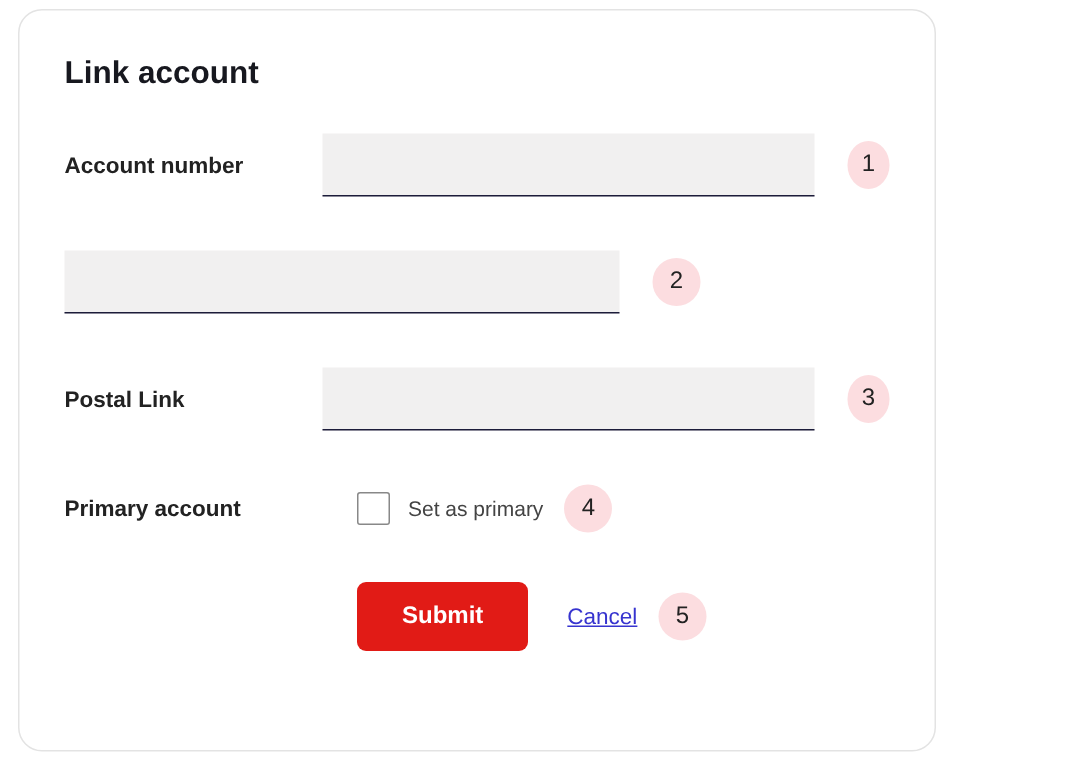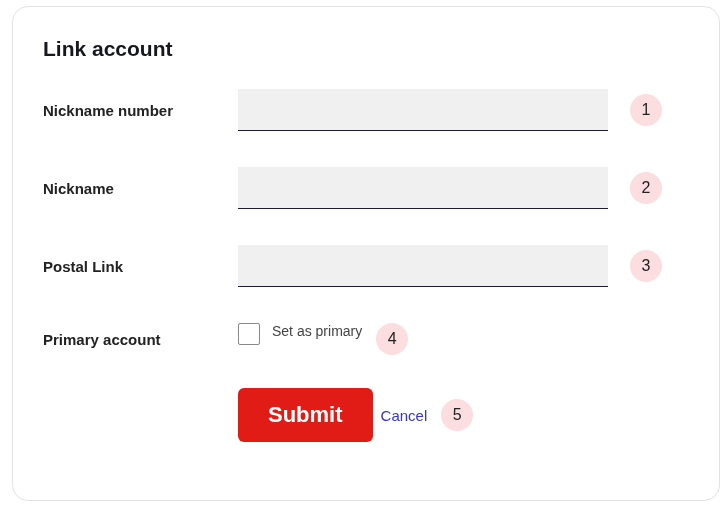--- a/index.html
+++ b/index.html
@@ -7,21 +7,21 @@
       font-family: 'Segoe UI', Arial, sans-serif;
       background: #fff;
       width: 725px;
       height: 512px;
       position: relative;
     }
     .card {
       position: absolute;
       left: 12px;
       top: 6px;
-      width: 708px;
+      width: 612px;
       height: 495px;
       border: 1px solid #e3e3e3;
       border-radius: 16px;
       padding: 30px 30px 20px 30px;
     }
     .title {
       font-size: 21px;
       font-weight: 600;
       color: #17181f;
       margin-bottom: 28px;
@@ -57,20 +57,21 @@
       color: #222;
       font-size: 16px;
       display: flex;
       align-items: center;
       justify-content: center;
       margin-left: 22px;
     }
     .badge.inline { margin-left: 14px; }
     .checkbox-group {
       display: flex;
+      align-items: center;
     }
     .checkbox {
       width: 22px;
       height: 22px;
       border: 1px solid #888;
       border-radius: 2px;
       background: #fff;
       margin-right: 12px;
       cursor: pointer;
       appearance: none;
@@ -83,46 +84,46 @@
       display: flex;
       align-items: center;
       margin-left: 195px;
       margin-top: 10px;
     }
     .submit {
       background: #e11b16;
       color: #fff;
       border: none;
       border-radius: 6px;
-      font-size: 22px;
+      font-size: 16px;
       font-weight: 600;
       padding: 14px 30px;
       cursor: pointer;
     }
     .cancel {
       color: #3734cf;
       font-size: 15px;
-      margin-left: 8px;
+      text-decoration: underline;
+      margin-left: 26px;
       cursor: pointer;
     }
   </style>
 </head>
 <body>
 
 <div class="card">
   <div class="title">Link account</div>
 
   <div class="row">
-    <div class="label">Nickname number</div>
+    <div class="label">Account number</div>
     <input class="input" type="text" value="" style="">
     <div class="badge">1</div>
   </div>
 
   <div class="row">
-    <div class="label">Nickname</div>
     <input class="input" type="text" value="" style="">
     <div class="badge">2</div>
   </div>
 
   <div class="row">
     <div class="label">Postal Link</div>
     <input class="input" type="text" value="" style="">
     <div class="badge">3</div>
   </div>
 

